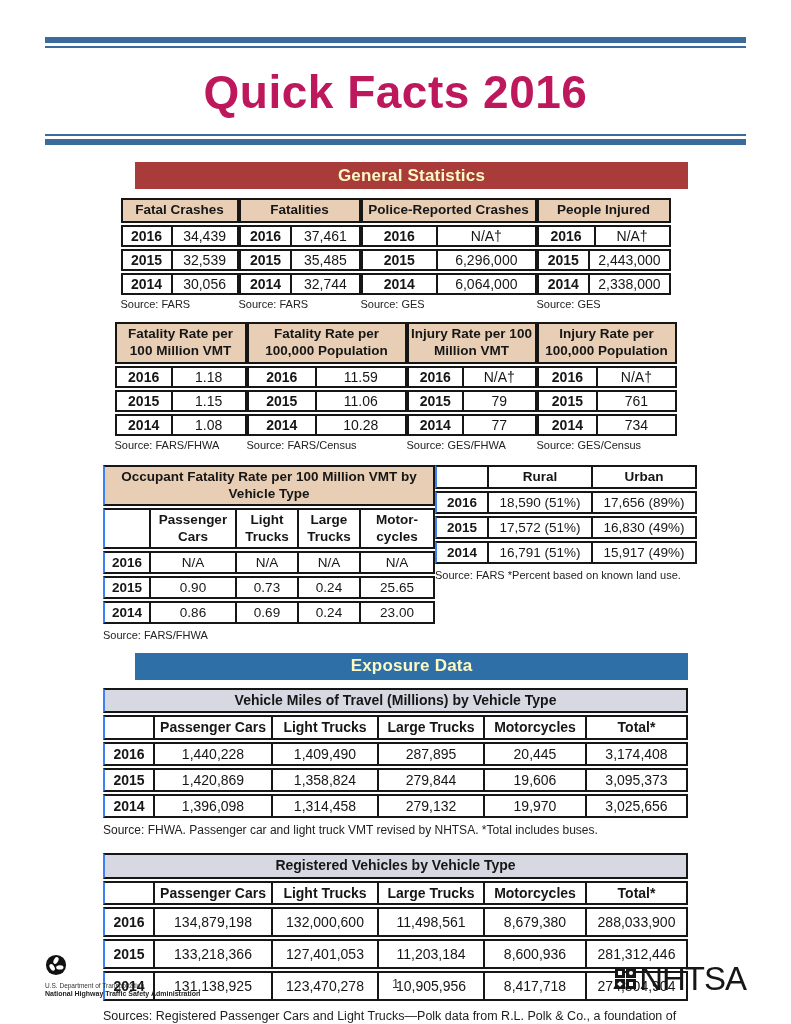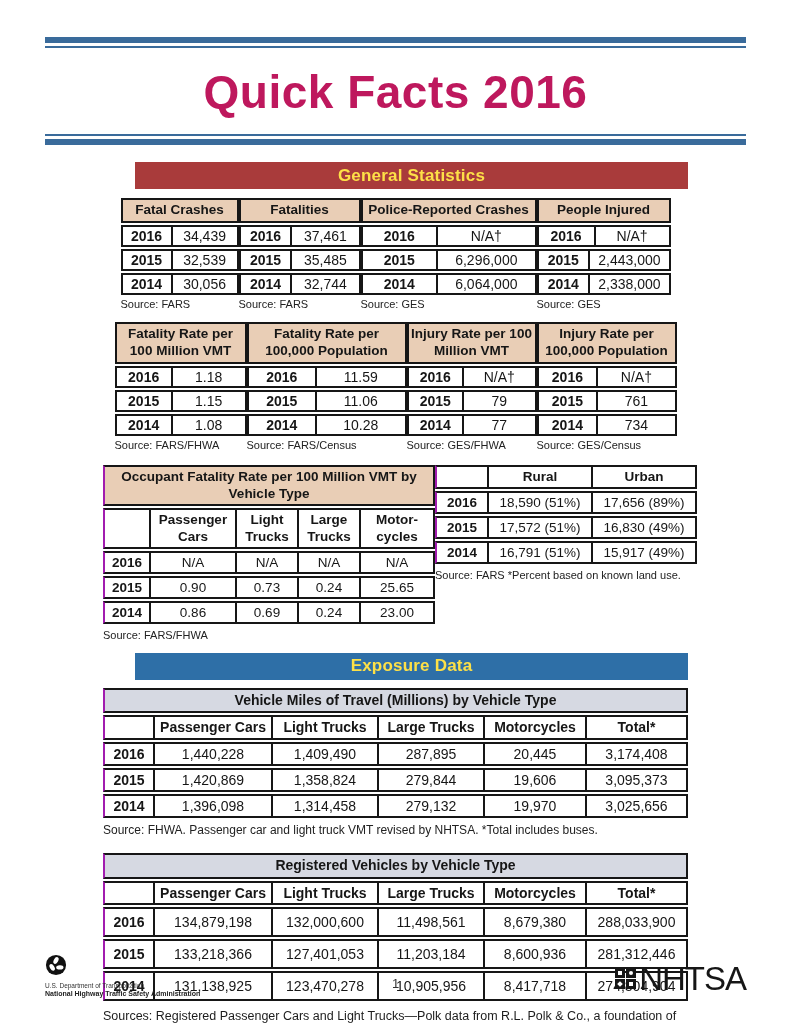--- a/index.html
+++ b/index.html
@@ -15,41 +15,41 @@
   .rule-top { padding-top: 37px; }
   .rule-top .thick { margin-bottom: 3px; }
   .rule-bottom .thin { margin-bottom: 3px; }
 
   .title { text-align: center; font-size: 46px; font-weight: 900; letter-spacing: 0.5px;
            margin: 17px 0 15px 0; color: #be185d; }
 
   .content { width: 585px; margin-left: 103px; }
 
   .banner { height: 27px; margin-top: 17px; display: flex; align-items: center; justify-content: center;
-            color: #fde047; font-weight: 700; font-size: 17px; letter-spacing: 0.2px; margin-left: 32px; }
+            color: #fef9c3; font-weight: 700; font-size: 17px; letter-spacing: 0.2px; margin-left: 32px; }
   .banner.red { background: #a93b3b; }
   .banner.blue { background: #2e6fa7; }
 
   
   .mini-row { display: flex; justify-content: center; margin-top: 9px; align-items: flex-start; }
   .mini .t-title { background: #e9ceb6; border: 2px solid #161616; text-align: center;
                    font-weight: 700; font-size: 13.5px; line-height: 1.25; padding: 2px 1px; }
   .mini .t-row { display: flex; border: 2px solid #161616; margin-top: 2px; font-size: 14px; background:#fff; }
   .mini .yr { width: 44%; border-right: 2px solid #161616; font-weight: 700; text-align: center; padding: 1px 0; }
   .mini .val { flex: 1; text-align: center; padding: 1px 8px; }
   .src { font-size: 11px; margin-top: 3px; color: #222; }
   .mw1 { width: 118px; } .mw2 { width: 122px; } .mw3 { width: 176px; } .mw4 { width: 134px; }
   .rw1 { width: 132px; } .rw2 { width: 160px; } .rw3 { width: 130px; } .rw4 { width: 140px; }
 
   
   table.big { border-collapse: separate; border-spacing: 0 2px; table-layout: fixed; }
   .big th, .big td { border-top: 2px solid #161616; border-bottom: 2px solid #161616;
                      border-right: 2px solid #161616; text-align: center; font-size: 14px;
                      padding: 2px 1px; background: #fff; overflow: hidden; }
-  .big th:first-child, .big td:first-child { border-left: 2px solid #a21caf; }
+  .big th:first-child, .big td:first-child { border-left: 2px solid #3b82f6; }
   .big .tbar { background: #e9ceb6; font-weight: 700; font-size: 14px; line-height: 1.25; }
   .big.bluehead .tbar { background: #d6d9e2; }
   .big .hdr th { font-weight: 700; line-height: 1.2; }
   .big td.yr { font-weight: 700; }
   .big.small th, .big.small td { font-size: 13.5px; }
   .big.tall td { padding: 5px 1px; }
 
   .row3 { display: flex; justify-content: space-between; margin-top: 12px; align-items: flex-start; }
 
   .sources-par { font-size: 12.5px; line-height: 1.28; margin-top: 5px; width: 585px; color: #1c1c1c; }

